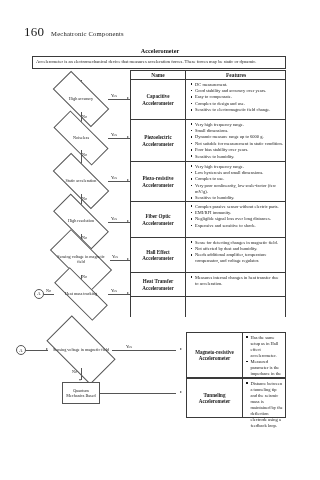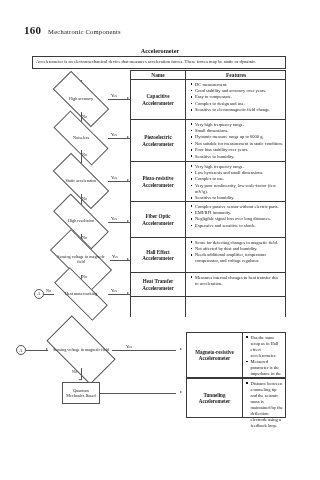--- a/index.html
+++ b/index.html
@@ -10,21 +10,21 @@
     position:relative;
     overflow:hidden;
   }
   .page{position:absolute;inset:0;}
 
   
   .runhead{
     position:absolute;left:24px;top:24px;
     font-size:6.6px;letter-spacing:.2px;white-space:nowrap;
   }
-  .runhead .folio{font-weight:bold;font-size:11px;}
+  .runhead .folio{font-weight:normal;font-size:13px;}
   .runhead .title{margin-left:7px;}
 
   
   .caption{
     position:absolute;left:32px;top:47px;width:256px;
     text-align:center;font-weight:bold;font-size:6.2px;
   }
 
   
   .defbox{

